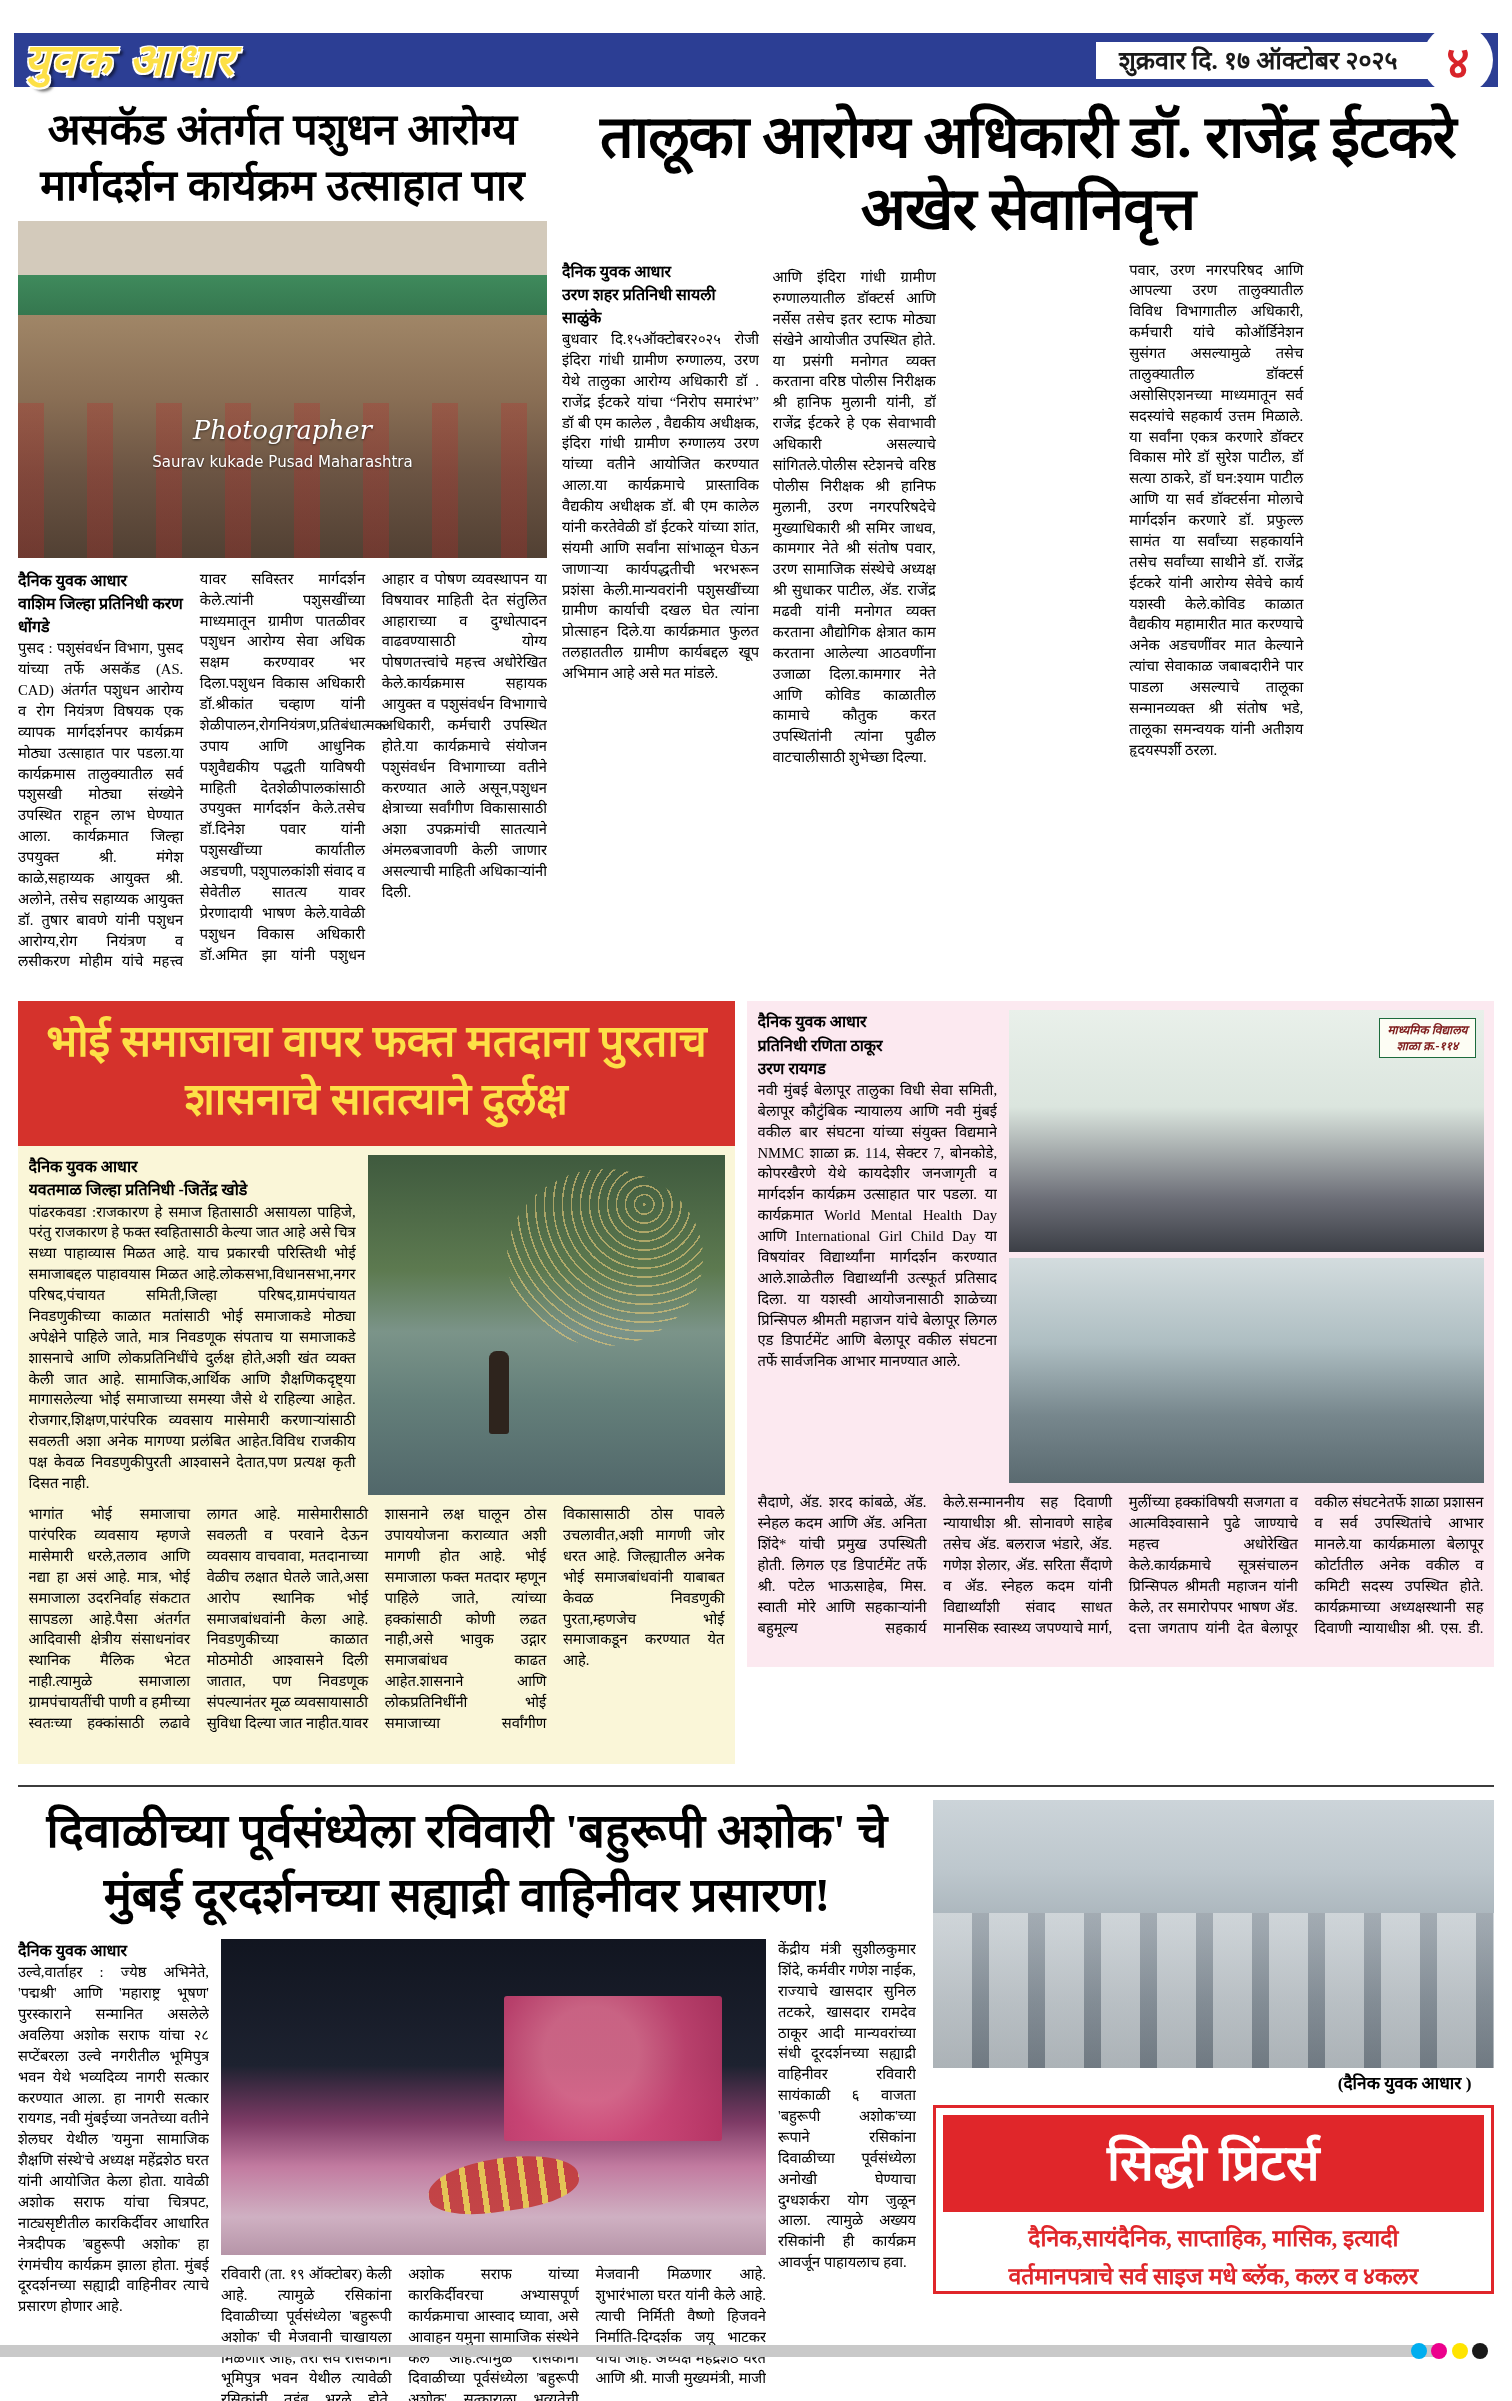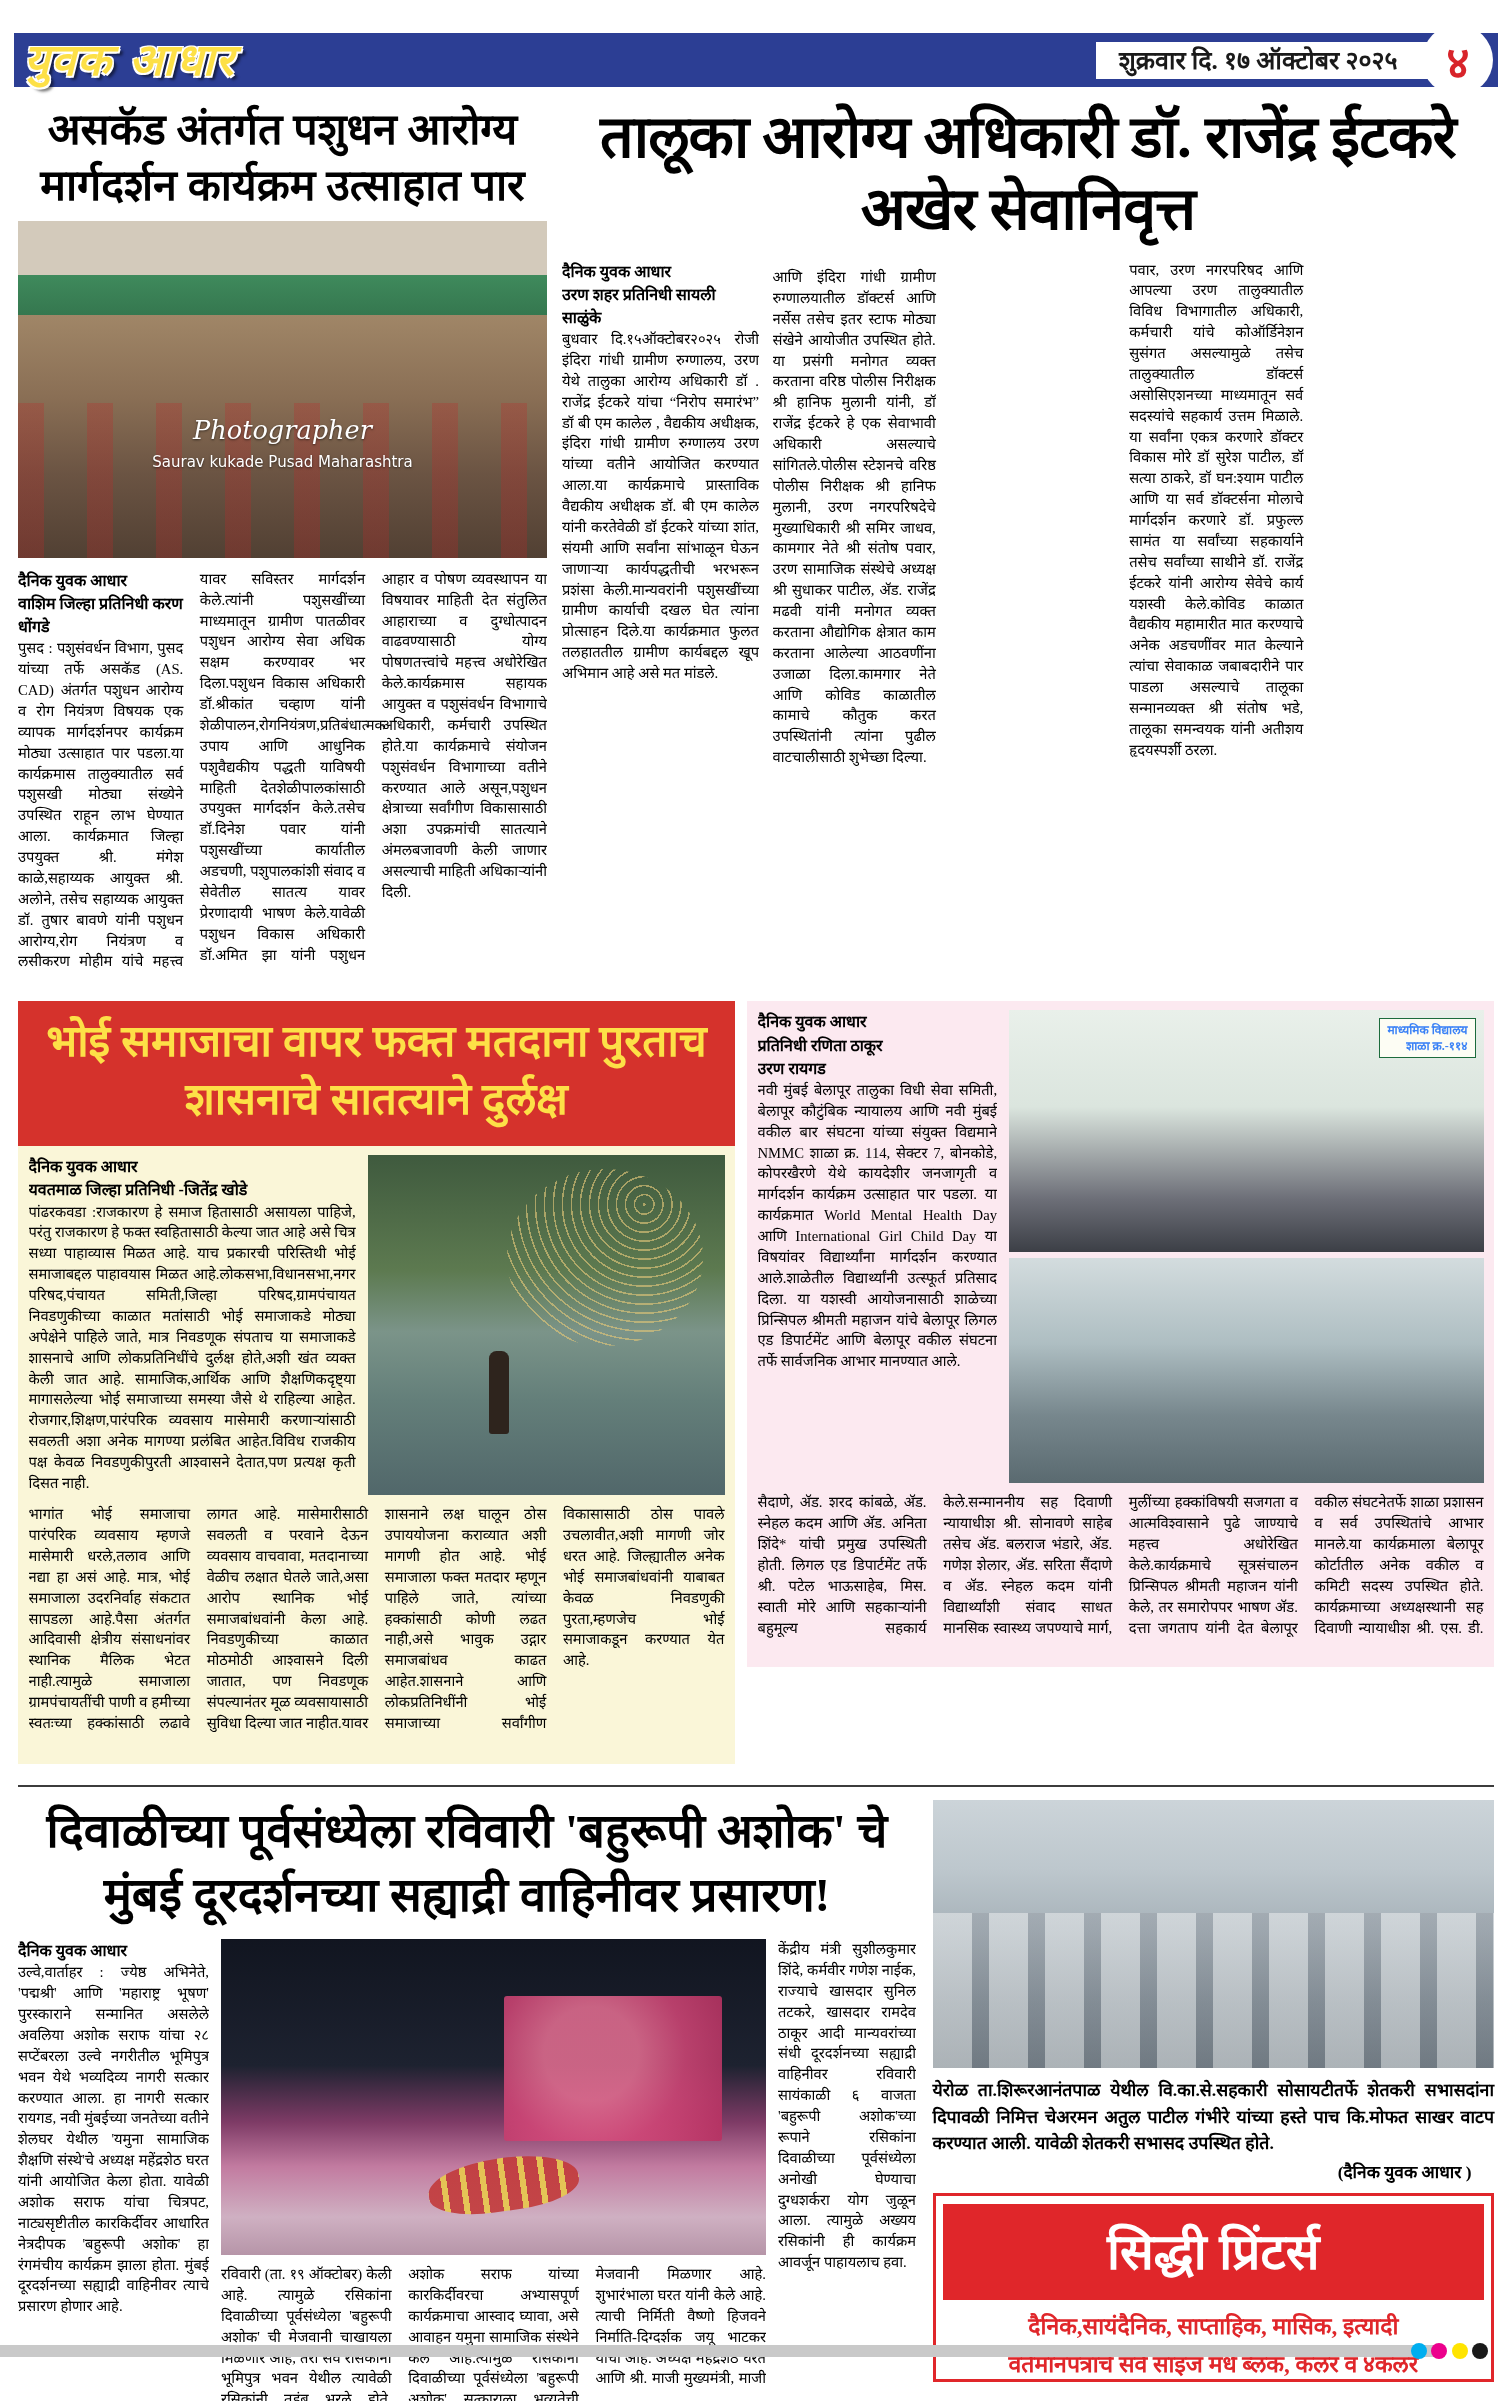--- a/index.html
+++ b/index.html
@@ -60,21 +60,21 @@
   .bhoi-cols { columns:4; margin-top:9px; height:249px; }
 
   .legal { flex:1; }
   .banner-teal { background:#2192b4; color:#fff; text-align:center; font-weight:800; font-size:32px; line-height:1.35; padding:10.5px 6px; }
   .legal-body { background:#fce9f0; padding:9px 10.5px 10.5px 10.5px; }
   .legal-top { display:flex; gap:12px; height:473px; }
   .legal-text { width:33%; overflow:hidden; }
   .legal-photos { flex:1; display:flex; flex-direction:column; gap:6px; }
   .photo-legal { height:242px;
     background:linear-gradient(180deg,#e9f0ea 0%,#dbe5de 40%,#6d6f78 78%,#3c3f46 100%); }
-  .board { position:absolute; right:7.5px; top:7.5px; background:#fdfdf4; border:1.5px solid #1c6b3c; padding:3px 7.5px; text-align:right; color:#3b82f6; font-weight:700; font-size:12px; line-height:1.35; }
+  .board { position:absolute; right:7.5px; top:7.5px; background:#fdfdf4; border:1.5px solid #1c6b3c; padding:3px 7.5px; text-align:center; color:#7f1d1d; font-weight:700; font-size:12px; line-height:1.35;font-style:italic; }
   .photo-classroom { flex:1;
     background:linear-gradient(180deg,#d3dcde 0%,#aebec2 38%,#77878d 70%,#5a6a70 100%); }
   .legal-cols { columns:4; margin-top:9px; height:164px; }
 
   
   .rule { border-top:2.3px solid #3c3c3c; margin:21px 18px 13.6px 18px; }
   .bottom-row { display:flex; gap:16.6px; margin:0 18px; }
   .ashok { width:898px; flex:none; }
   .ashok-head { font-size:47px; font-weight:900; text-align:center; line-height:1.35; }
   .banner-blue { background:#3a50a2; color:#fff; text-align:center; font-weight:800; font-size:34px; padding:10.5px 4.5px; margin-top:16.6px; }
@@ -217,21 +217,20 @@
           <div class="ashok-mid-cols cols body-text">रविवारी (ता. १९ ऑक्टोबर) केली आहे. त्यामुळे रसिकांना दिवाळीच्या पूर्वसंध्येला 'बहुरूपी अशोक' ची मेजवानी चाखायला मिळणार आहे, तरी सर्व रसिकांनी भूमिपुत्र भवन येथील त्यावेळी रसिकांनी तुडुंब भरले होते. अशोक सराफ यांच्या कारकिर्दीवरचा अभ्यासपूर्ण कार्यक्रमाचा आस्वाद घ्यावा, असे आवाहन यमुना सामाजिक संस्थेने केले आहे.त्यामुळे रसिकांना दिवाळीच्या पूर्वसंध्येला 'बहुरूपी अशोक' सत्काराला भव्यतेची मेजवानी मिळणार आहे. शुभारंभाला घरत यांनी केले आहे. त्याची निर्मिती वैष्णो हिजवने निर्माति-दिग्दर्शक जयू भाटकर यांची आहे. अध्यक्ष महेंद्रशेठ घरत आणि श्री. माजी मुख्यमंत्री, माजी केंद्रीय मंत्री सुशीलकुमार शिंदे यांच्या हस्ते करण्यात आला होता.</div>
         </div>
         <div class="ashok-c3 body-text">केंद्रीय मंत्री सुशीलकुमार शिंदे, कर्मवीर गणेश नाईक, राज्याचे खासदार सुनिल तटकरे, खासदार रामदेव ठाकूर आदी मान्यवरांच्या संधी दूरदर्शनच्या सह्याद्री वाहिनीवर रविवारी सायंकाळी ६ वाजता 'बहुरूपी अशोक'च्या रूपाने रसिकांना दिवाळीच्या पूर्वसंध्येला अनोखी घेण्याचा दुग्धशर्करा योग जुळून आला. त्यामुळे अख्यय रसिकांनी ही कार्यक्रम आवर्जून पाहायलाच हवा.</div>
       </div>
     </div>
 
     <div class="br-col">
       <div class="photo photo-sugar">
         <div class="white-shirts"></div>
       </div>
-      <div class="sugar-caption">येरोळ ता.शिरूरआनंतपाळ येथील वि.का.से.सहकारी सोसायटीतर्फे शेतकरी सभासदांना दिपावळी निमित्त चेअरमन अतुल पाटील गंभीरे यांच्या हस्ते पाच कि.मोफत साखर वाटप करण्यात आली. यावेळी शेतकरी सभासद उपस्थित होते.</div>
       <div class="sugar-credit">(दैनिक युवक आधार )</div>
 
       <div class="ad-box">
         <div class="ad-title">सिद्धी प्रिंटर्स</div>
         <div class="ad-l1">दैनिक,सायंदैनिक, साप्ताहिक, मासिक, इत्यादी</div>
         <div class="ad-l2">वर्तमानपत्राचे सर्व साइज मधे ब्लॅक, कलर व ४कलर</div>
 
       </div>
     </div>
   </div>

